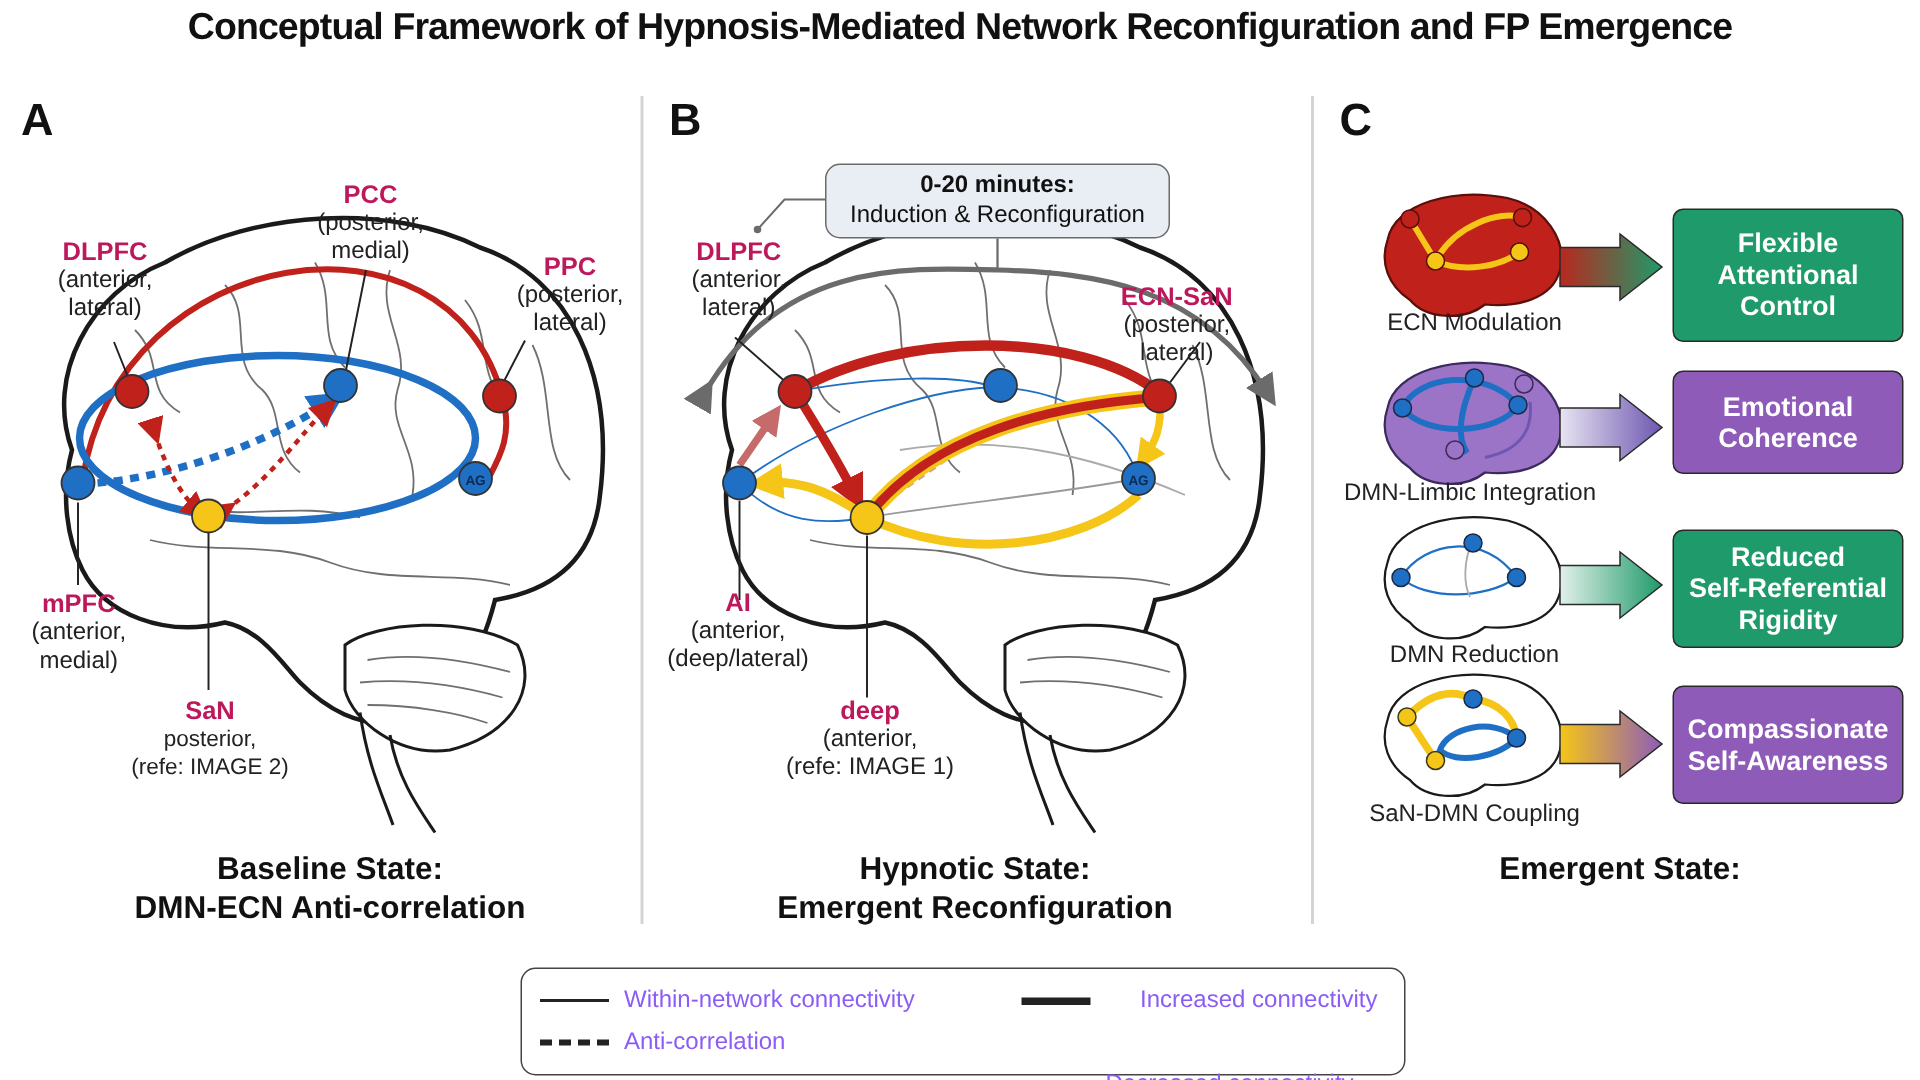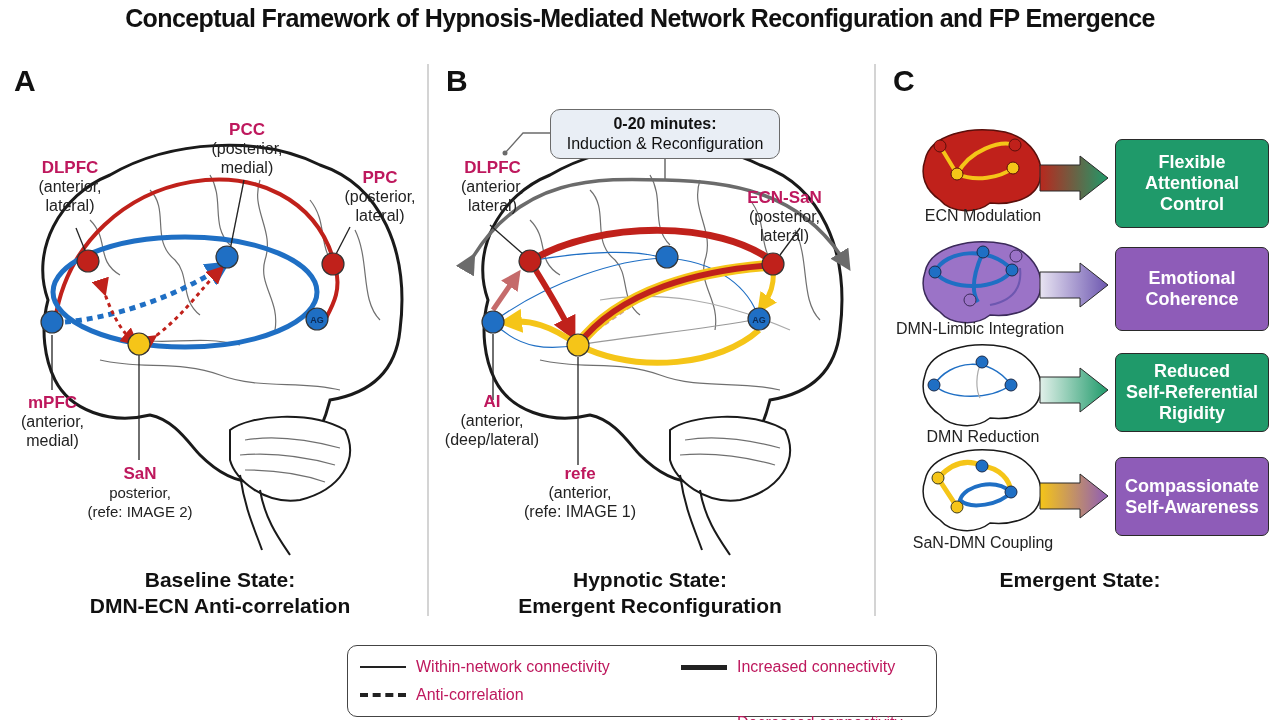--- a/index.html
+++ b/index.html
@@ -9,21 +9,21 @@
   .divider { position:absolute; top:64px; width:2px; height:552px; background:#d4d4d4; }
   svg.panel { position:absolute; top:0; left:0; }
   .lbl { position:absolute; text-align:center; font-size:16px; line-height:19px; color:#222; }
   .lbl b { display:block; font-size:17px; color:#be185d; }
   .caption { position:absolute; text-align:center; font-weight:bold; font-size:21px; line-height:26px; }
   .timebox { position:absolute; left:550px; top:109px; width:230px; height:50px; background:#e9eef5; border:1.5px solid #6b6b6b; border-radius:10px; text-align:center; font-size:16px; line-height:20px; padding-top:4px; box-sizing:border-box; }
   .timebox b { display:block; }
   .cbox { position:absolute; left:1115px; width:154px; border-radius:7px; border:1.5px solid #2a2a2a; color:#fff; font-weight:bold; font-size:18px; line-height:21px; text-align:center; display:flex; align-items:center; justify-content:center; box-sizing:border-box; }
   .clabel { position:absolute; font-size:16px; color:#222; text-align:center; width:180px; }
   .legend { position:absolute; left:347px; top:645px; width:590px; height:72px; border:1.5px solid #444; border-radius:10px; box-sizing:border-box; }
-  .leg-item { position:absolute; font-size:16px; color:#be185d; display:flex; align-items:center; }
+  .leg-item { position:absolute; font-size:16px; color:#8b5cf6; display:flex; align-items:center; }
   .leg-line { display:inline-block; width:46px; margin-right:10px; }
 </style>
 </head>
 <body>
 
 <div class="title">Conceptual Framework of Hypnosis-Mediated Network Reconfiguration and FP Emergence</div>
 
 <div class="panel-letter" style="left:14px;top:64px;">A</div>
 <div class="panel-letter" style="left:446px;top:64px;">B</div>
 <div class="panel-letter" style="left:893px;top:64px;">C</div>
@@ -192,21 +192,21 @@
 <div class="lbl" style="left:440px;top:158px;width:105px;">
   <b>DLPFC</b><span>(anterior,</span><br><span>lateral)</span>
 </div>
 <div class="lbl" style="left:732px;top:158px;width:105px;margin-top:30px;">
   <b>ECN-SaN</b><span>(posterior,</span><br><span>lateral)</span>
 </div>
 <div class="lbl" style="left:432px;top:392px;width:120px;">
   <b>AI</b><span>(anterior,</span><br><span>(deep/lateral)</span>
 </div>
 <div class="lbl" style="left:510px;top:464px;width:140px;">
-  <b>refe</b><span>(anterior,</span><br><span>(refe: IMAGE 1)</span>
+  <b>deep</b><span>(anterior,</span><br><span>(refe: IMAGE 1)</span>
 </div>
 <div class="caption" style="left:470px;top:567px;width:360px;">
   <div>Hypnotic State:</div>
     <div>Emergent Reconfiguration</div>
 </div>
 
 <svg class="panel" width="1280" height="720">
   <defs>
     <linearGradient id="gRG" x1="0" x2="1">
         <stop offset="0" stop-color="#b8281e"></stop>
@@ -271,40 +271,40 @@
 </svg>
 
 <div class="clabel" style="left:893px;top:207px;text-align:center;">ECN Modulation</div>
 <div class="clabel" style="left:890px;top:320px;">DMN-Limbic Integration</div>
 <div class="clabel" style="left:893px;top:428px;">DMN Reduction</div>
 <div class="clabel" style="left:893px;top:534px;">SaN-DMN Coupling</div>
 
 <div class="cbox" style="top:139px;height:89px;background:#1f9a6a;">
   <div><span>Flexible</span><br><span>Attentional</span><br><span>Control</span></div>
 </div>
-<div class="cbox" style="top:247px;height:84px;background:#8e5cb8;">
+<div class="cbox" style="top:247px;height:69px;background:#8e5cb8;">
   <div><span>Emotional</span><br><span>Coherence</span></div>
 </div>
 <div class="cbox" style="top:353px;height:79px;background:#1f9a6a;">
   <div><span>Reduced</span><br><span>Self-Referential</span><br><span>Rigidity</span></div>
 </div>
 <div class="cbox" style="top:457px;height:79px;background:#8e5cb8;">
   <div><span>Compassionate</span><br><span>Self-Awareness</span></div>
 </div>
 
 <div class="caption" style="left:880px;top:567px;width:400px;">
   <div>Emergent State:</div>
 </div>
 
 <div class="legend">
   <div class="leg-item" style="left:12px;top:12px;">
     <span class="leg-line" style="border-top:2px solid #222;"></span>
     <span>Within-network connectivity</span>
   </div>
-  <div class="leg-item" style="left:333px;top:12px;">
+  <div class="leg-item" style="left:333px;top:12px;gap:23px;">
     <span class="leg-line" style="border-top:5px solid #222;"></span>
     <span>Increased connectivity</span>
   </div>
   <div class="leg-item" style="left:12px;top:40px;">
     <span class="leg-line" style="border-top:4px dashed #222;"></span>
     <span>Anti-correlation</span>
   </div>
   <div class="leg-item" style="left:333px;top:40px;margin-top:28px;">
     <span class="leg-line" style="border-top:1px solid #999;"></span>
     <span>Decreased connectivity</span>

